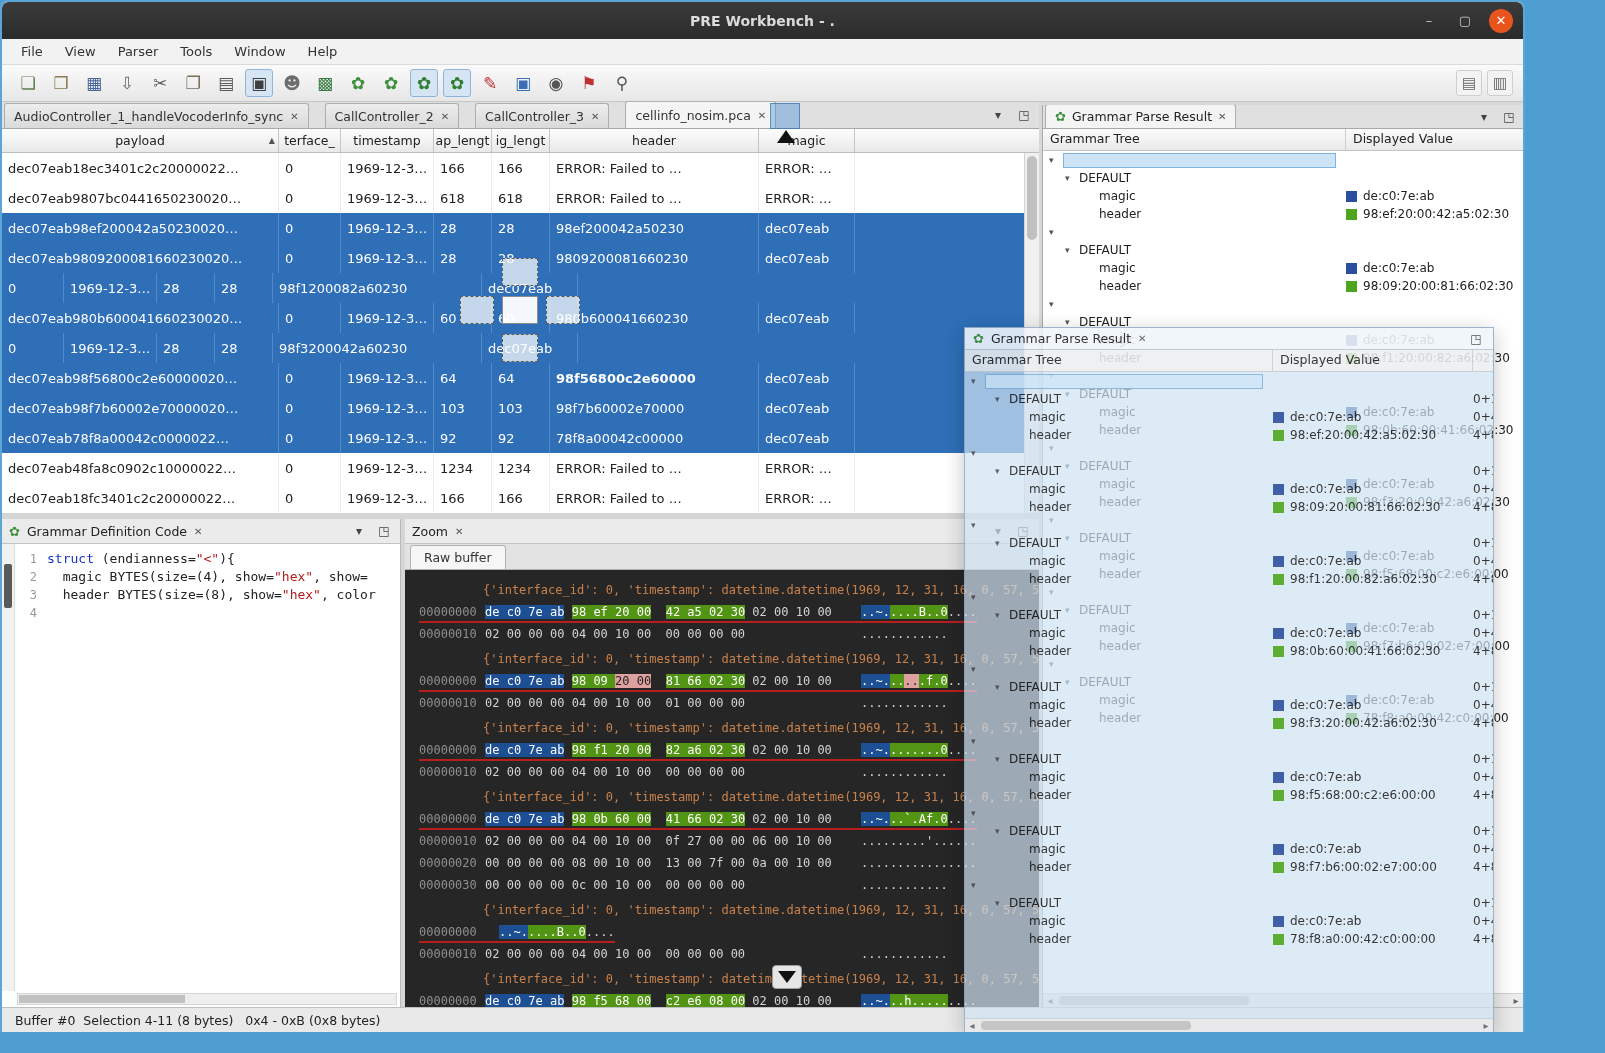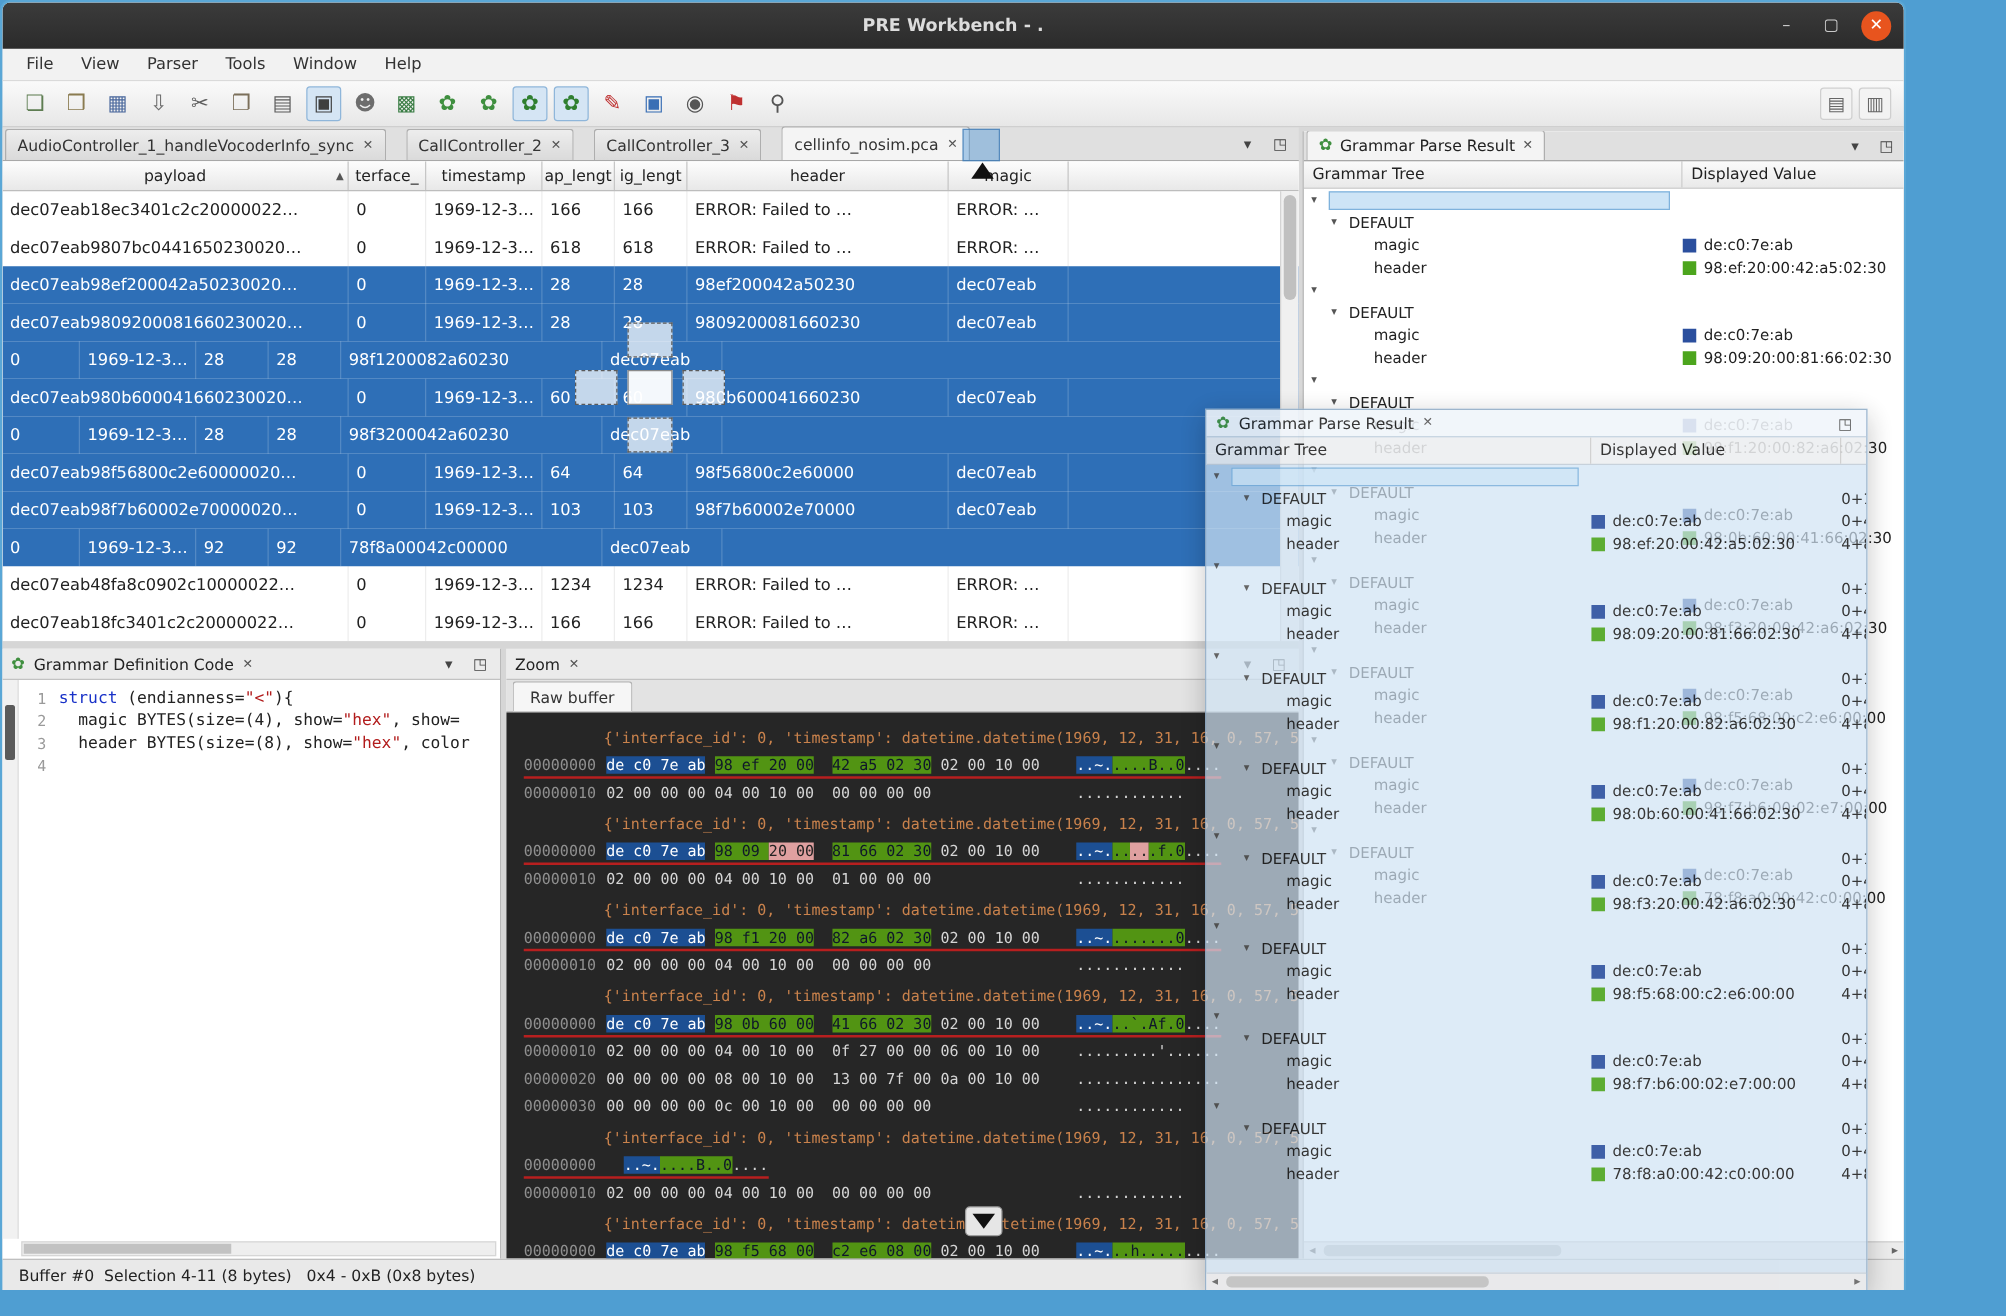--- a/index.html
+++ b/index.html
@@ -73,21 +73,21 @@
   .zoom-tabs{height:26px;background:#e3e3e3;border-bottom:1px solid #b2b2b2;display:flex;align-items:flex-end;padding-left:5px;flex:0 0 auto;}
   .zoom-tab{background:#f6f6f6;border:1px solid #b2b2b2;border-bottom:none;padding:4px 13px;font-size:12.5px;border-radius:3px 3px 0 0;color:#333;}
   .hex-area{flex:1;background:#262626;color:#d4d4d4;font-family:"DejaVu Sans Mono","Liberation Mono",monospace;font-size:12px;overflow:hidden;padding:6px 0 0 14px;position:relative;}
   .hx-info{color:#c9824c;padding-left:64px;height:22px;line-height:22px;white-space:pre;margin-top:3px;overflow:hidden;}
   .hx-line{display:flex;height:22px;line-height:22px;white-space:pre;width:fit-content;}
   .hx-line.sel{border-bottom:2px solid #b71f1f;}
   .hx-off{color:#8f8f8f;width:66px;flex:0 0 auto;}
   .hx-mid{width:362px;flex:0 0 auto;}
   .hx-ascii{margin-left:14px;}
   .hx-b{background:#1c4f93;color:#fff;}
-  .hx-g{background:#529413;color:#0f172a;}
+  .hx-g{background:#529413;color:#ffffff;}
   .hx-p{background:#dfa0a0;color:#222;}
 
   
   .right-panel{position:absolute;left:1040px;top:3px;right:0;bottom:0;background:#fff;border-left:1px solid #aaa;overflow:hidden;}
   .rp-tabbar{height:24px;background:#e0e0e0;border-bottom:1px solid #a8a8a8;display:flex;align-items:flex-end;position:relative;padding-left:2px;}
   .rp-tab{display:flex;align-items:center;gap:6px;padding:3px 9px;height:24px;background:#f4f4f4;border:1px solid #aeaeae;border-bottom:none;border-radius:3px 3px 0 0;font-size:12.5px;}
   .rp-corner{position:absolute;right:5px;top:3px;display:flex;gap:7px;}
   .rp-cols{display:flex;height:22px;background:linear-gradient(#fbfbfb,#e9e9e9);border-bottom:1px solid #c5c5c5;font-size:12.5px;}
   .rp-col{padding:2px 7px;border-right:1px solid #cdcdcd;overflow:hidden;white-space:nowrap;flex:0 0 auto;}
   .rp-body{position:relative;font-size:12px;}
@@ -287,33 +287,34 @@
               <div class="pkt-cell" style="width: 58px;">28</div>
               <div class="pkt-cell" style="width: 209px;">98f3200042a60230</div>
               <div class="pkt-cell" style="width: 96px;">dec07eab</div>
             </div>
             <div class="pkt-row sel">
               <div class="pkt-cell" style="width: 277px;">dec07eab98f56800c2e60000020…</div>
               <div class="pkt-cell" style="width: 62px;">0</div>
               <div class="pkt-cell" style="width: 93px;">1969-12-3…</div>
               <div class="pkt-cell" style="width: 58px;">64</div>
               <div class="pkt-cell" style="width: 58px;">64</div>
-              <div class="pkt-cell" style="width: 209px;">98f56800c2e60000</div>
+              <div class="pkt-cell" style="width: 209px; font-weight: bold;">98f56800c2e60000</div>
               <div class="pkt-cell" style="width: 96px;">dec07eab</div>
             </div>
             <div class="pkt-row sel">
               <div class="pkt-cell" style="width: 277px;">dec07eab98f7b60002e70000020…</div>
               <div class="pkt-cell" style="width: 62px;">0</div>
               <div class="pkt-cell" style="width: 93px;">1969-12-3…</div>
               <div class="pkt-cell" style="width: 58px;">103</div>
               <div class="pkt-cell" style="width: 58px;">103</div>
               <div class="pkt-cell" style="width: 209px;">98f7b60002e70000</div>
               <div class="pkt-cell" style="width: 96px;">dec07eab</div>
             </div>
             <div class="pkt-row sel">
+              <div class="pkt-cell" style="width: 277px;">dec07eab78f8a00042c0000022…</div>
               <div class="pkt-cell" style="width: 62px;">0</div>
               <div class="pkt-cell" style="width: 93px;">1969-12-3…</div>
               <div class="pkt-cell" style="width: 58px;">92</div>
               <div class="pkt-cell" style="width: 58px;">92</div>
               <div class="pkt-cell" style="width: 209px;">78f8a00042c00000</div>
               <div class="pkt-cell" style="width: 96px;">dec07eab</div>
             </div>
             <div class="pkt-row">
               <div class="pkt-cell" style="width: 277px;">dec07eab48fa8c0902c10000022…</div>
               <div class="pkt-cell" style="width: 62px;">0</div>

